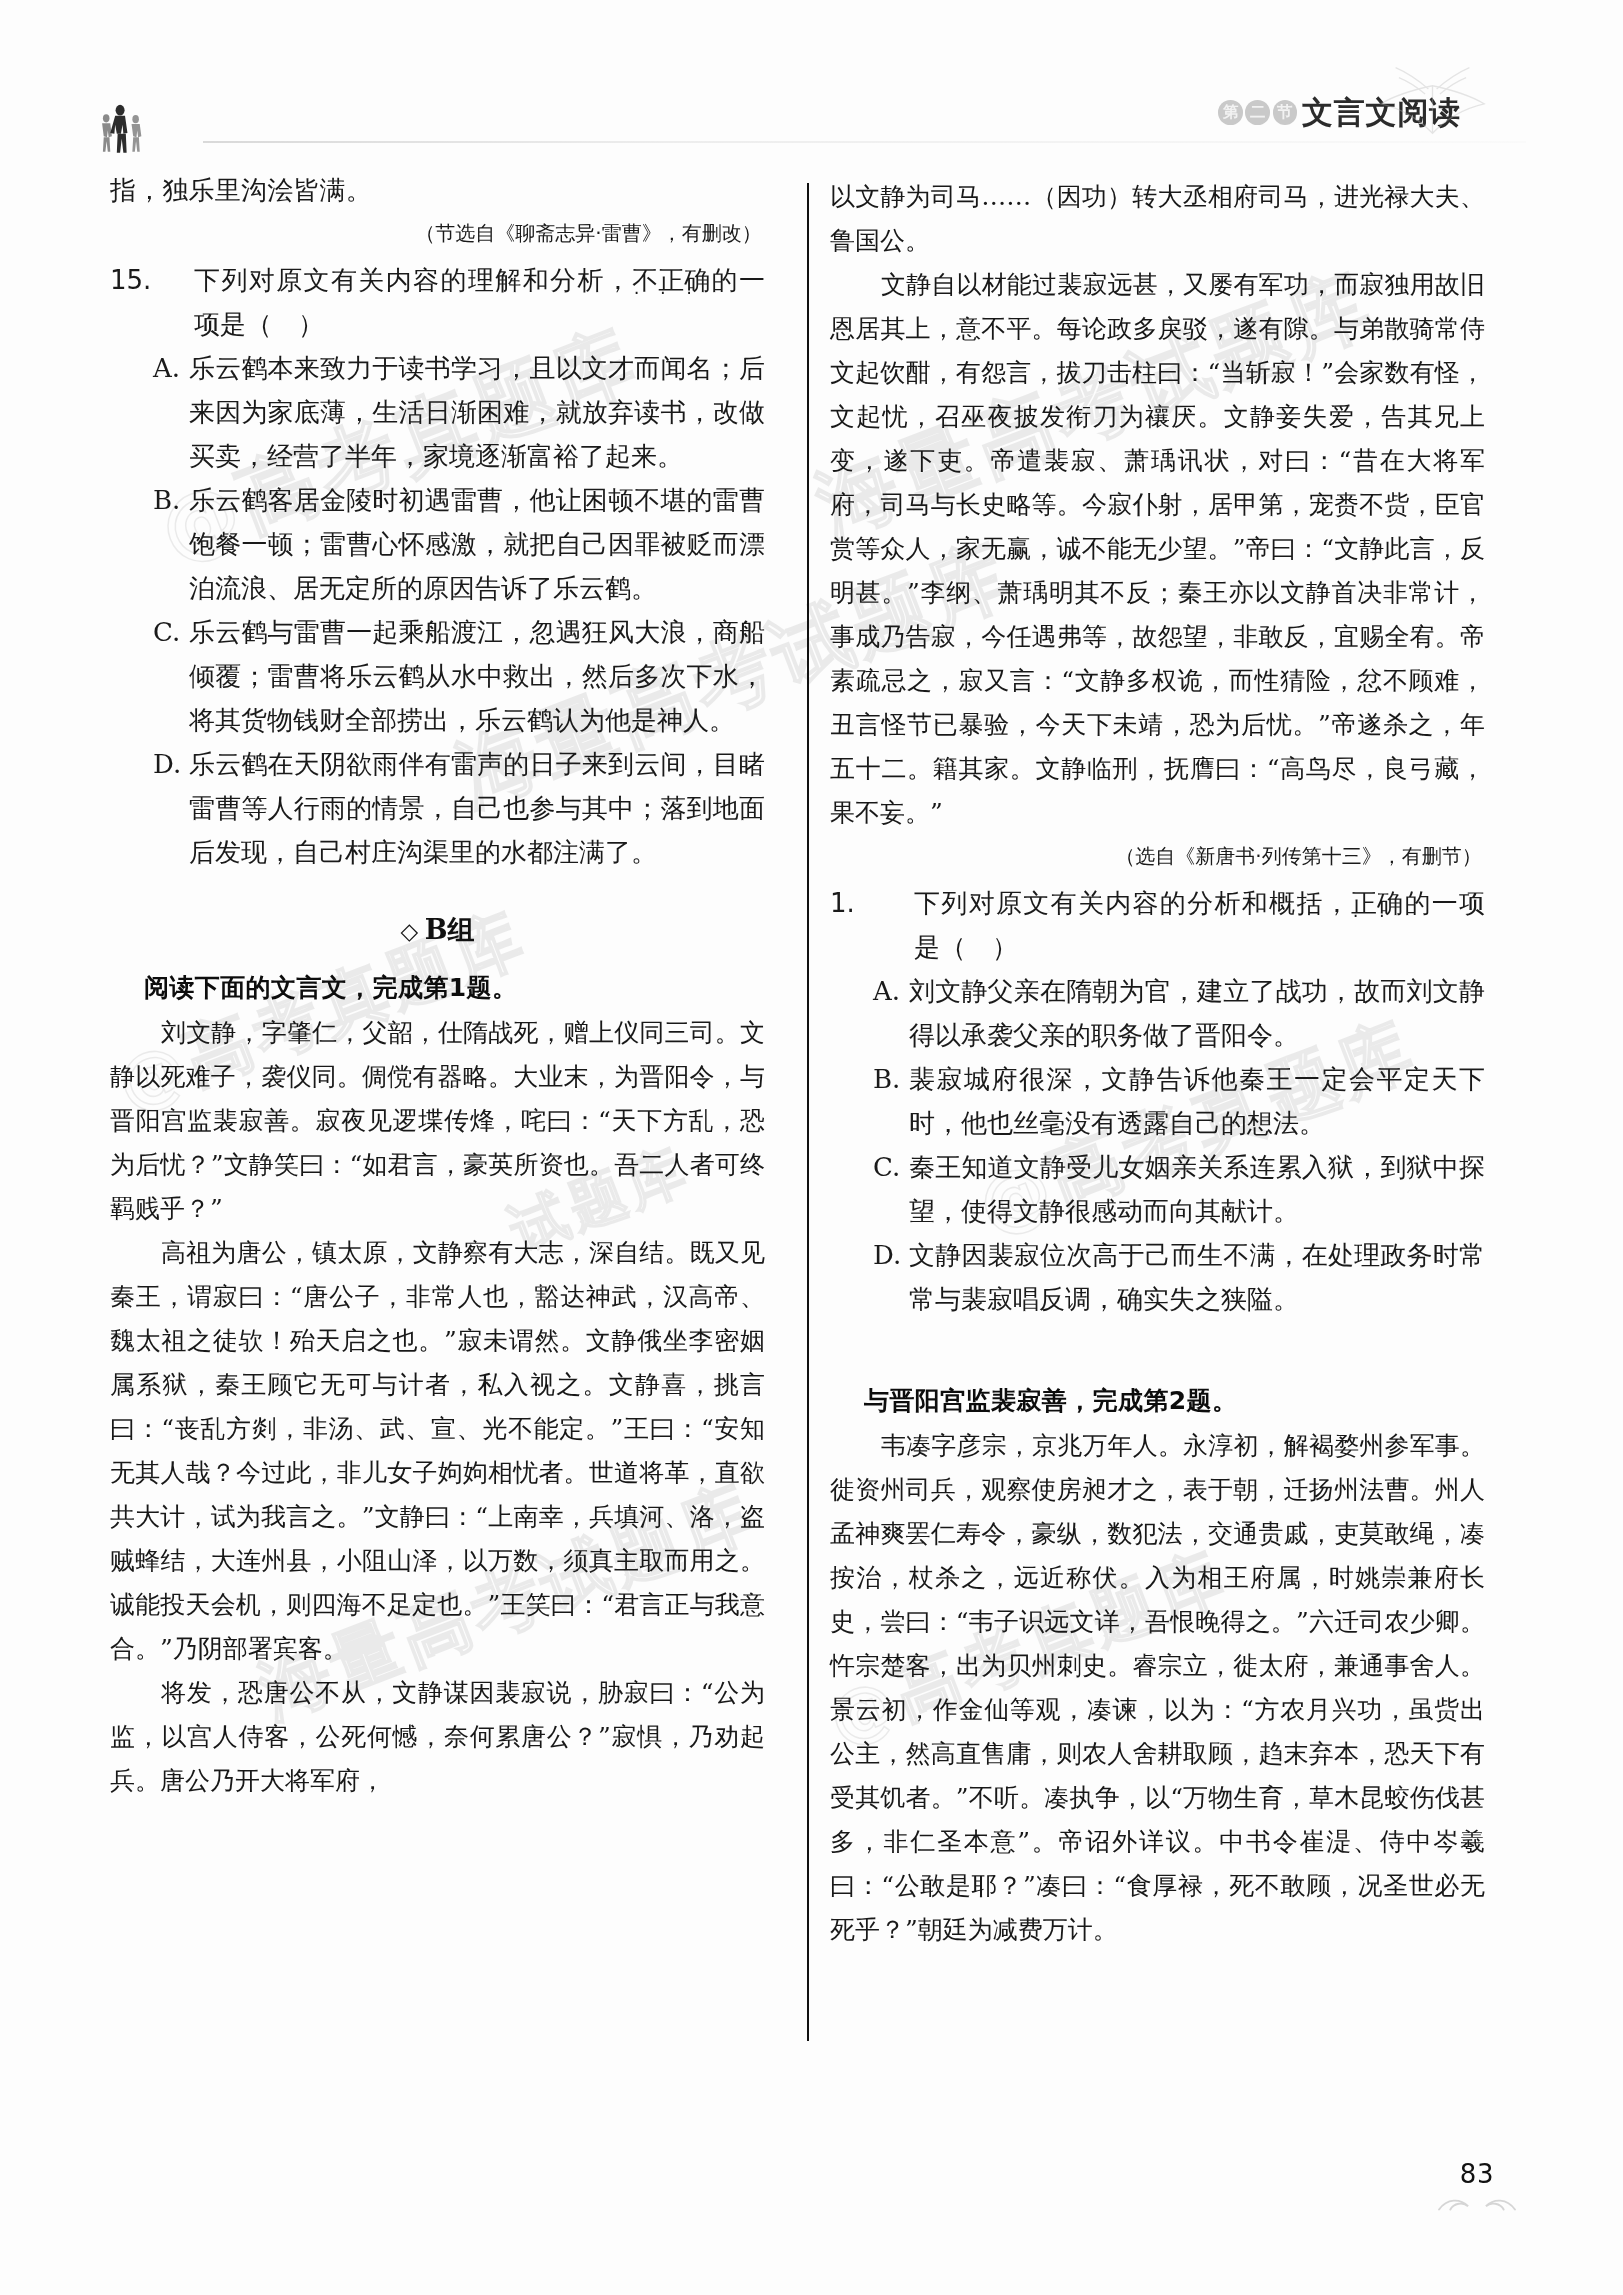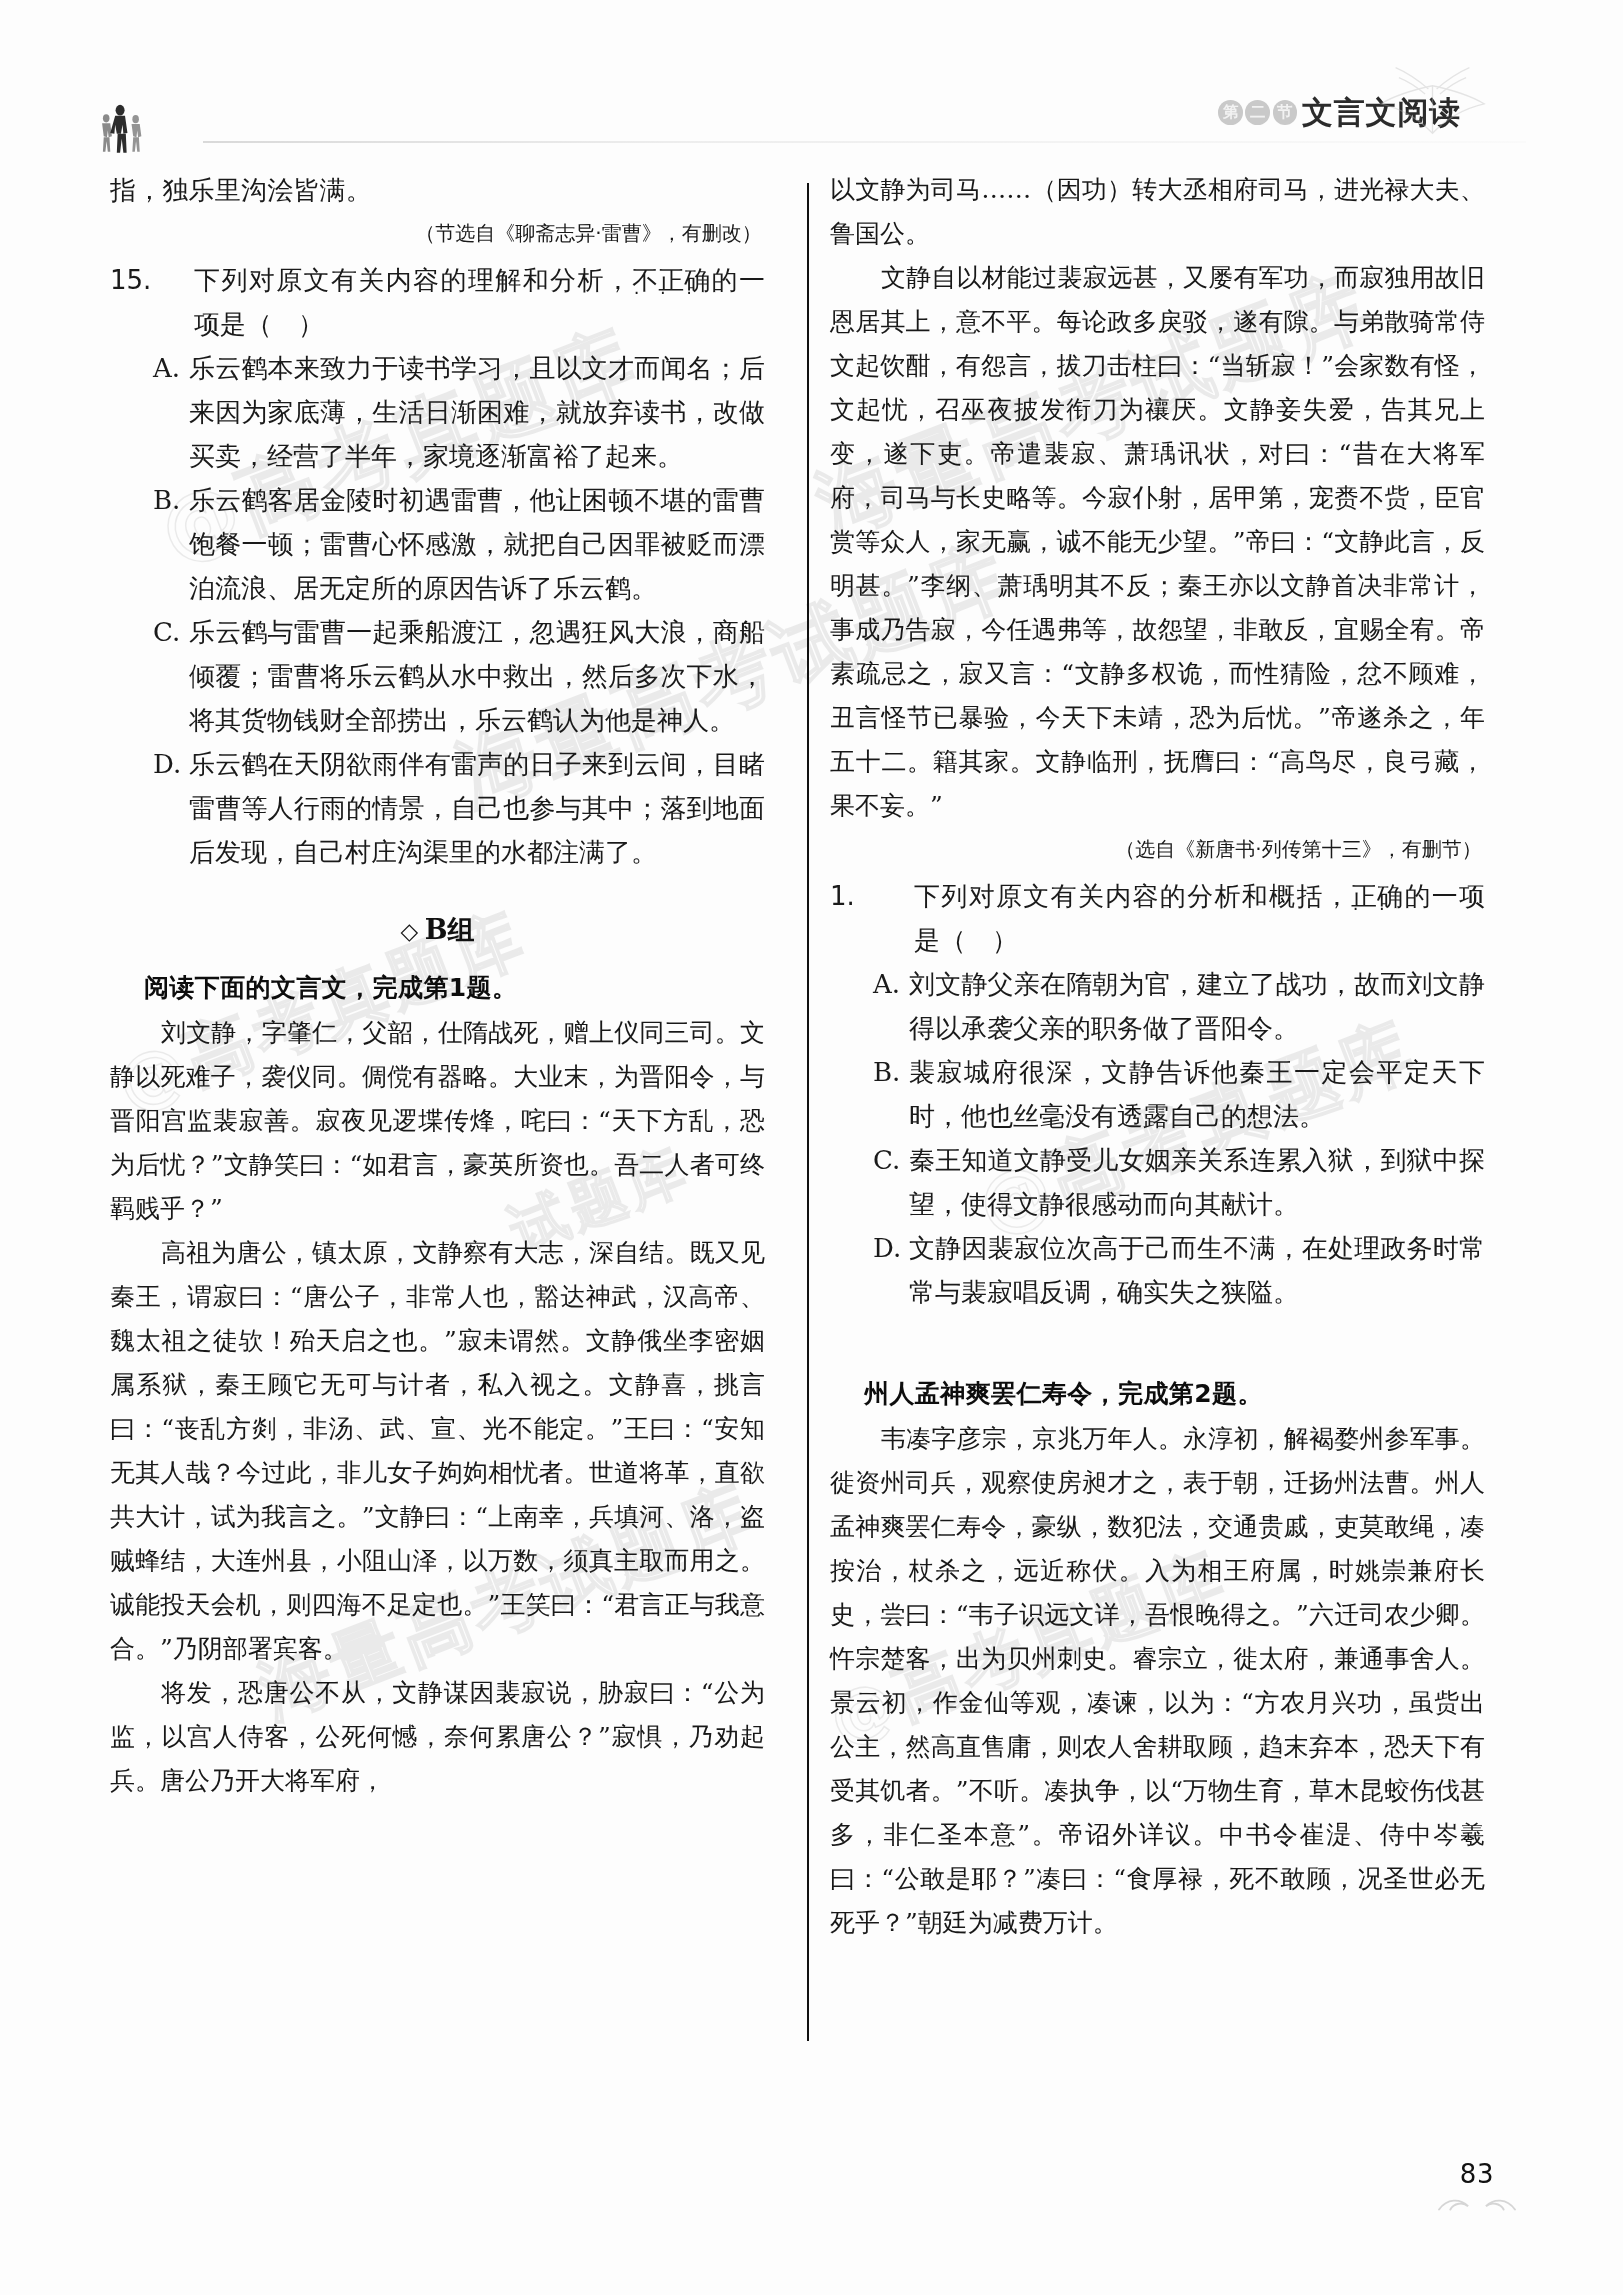--- a/index.html
+++ b/index.html
@@ -131,21 +131,21 @@
   }
   .cl-passage {
     font-family: "DejaVu Serif", "Liberation Serif", serif;
     font-size: 25px;
     line-height: 44px;
     color: #181818;
     text-align: justify;
     text-justify: inter-character;
     text-indent: 51px;
   }
-  .cl-passage.noindent { text-indent: 0; }
+  .cl-passage.noindent { text-indent: 0; margin-top: 7px; }
 
   
   .question {
     display: flex;
     font-size: 26px;
     line-height: 44px;
     color: #1a1a1a;
     margin-top: 3.3px;
   }
   .q-num {
@@ -389,21 +389,21 @@
         <div class="opt-letter">C.</div>
         <div class="opt-text">秦王知道文静受儿女姻亲关系连累入狱，到狱中探望，使得文静很感动而向其献计。</div>
       </div>
       <div class="option">
         <div class="opt-letter">D.</div>
         <div class="opt-text">文静因裴寂位次高于己而生不满，在处理政务时常常与裴寂唱反调，确实失之狭隘。</div>
       </div>
 
       <div class="spacer-lg"></div>
 
-      <div class="instruction">州人孟神爽罢仁寿令，完成第2题。</div>
+      <div class="instruction">与晋阳宫监裴寂善，完成第2题。</div>
 
       <div class="cl-passage">韦凑字彦宗，京兆万年人。永淳初，解褐婺州参军事。徙资州司兵，观察使房昶才之，表于朝，迁扬州法曹。州人孟神爽罢仁寿令，豪纵，数犯法，交通贵戚，吏莫敢绳，凑按治，杖杀之，远近称伏。入为相王府属，时姚崇兼府长史，尝曰：“韦子识远文详，吾恨晚得之。”六迁司农少卿。忤宗楚客，出为贝州刺史。睿宗立，徙太府，兼通事舍人。景云初，作金仙等观，凑谏，以为：“方农月兴功，虽赀出公主，然高直售庸，则农人舍耕取顾，趋末弃本，恐天下有受其饥者。”不听。凑执争，以“万物生育，草木昆蛟伤伐甚多，非仁圣本意”。帝诏外详议。中书令崔湜、侍中岑羲曰：“公敢是耶？”凑曰：“食厚禄，死不敢顾，况圣世必无死乎？”朝廷为减费万计。</div>
 
     </div>
   </div>
 
   <div class="folio">
     <div class="folio-num">83</div>
     <div class="folio-deco">
       <svg viewBox="0 0 110 26" width="90" height="21">

